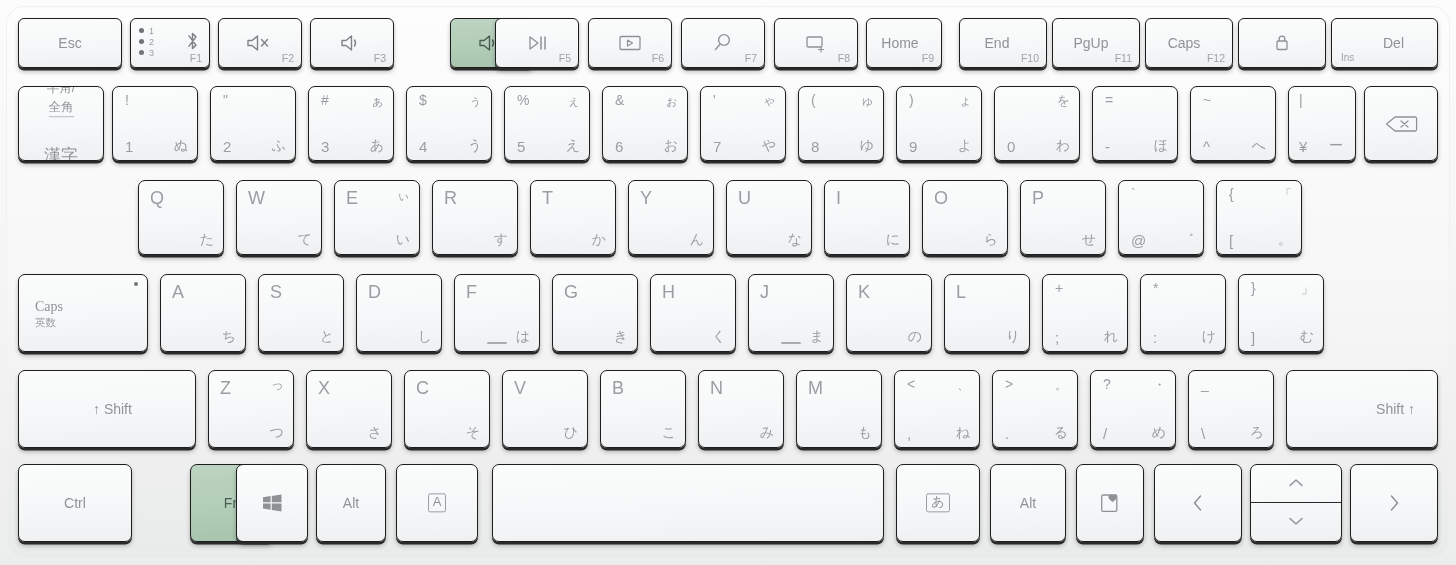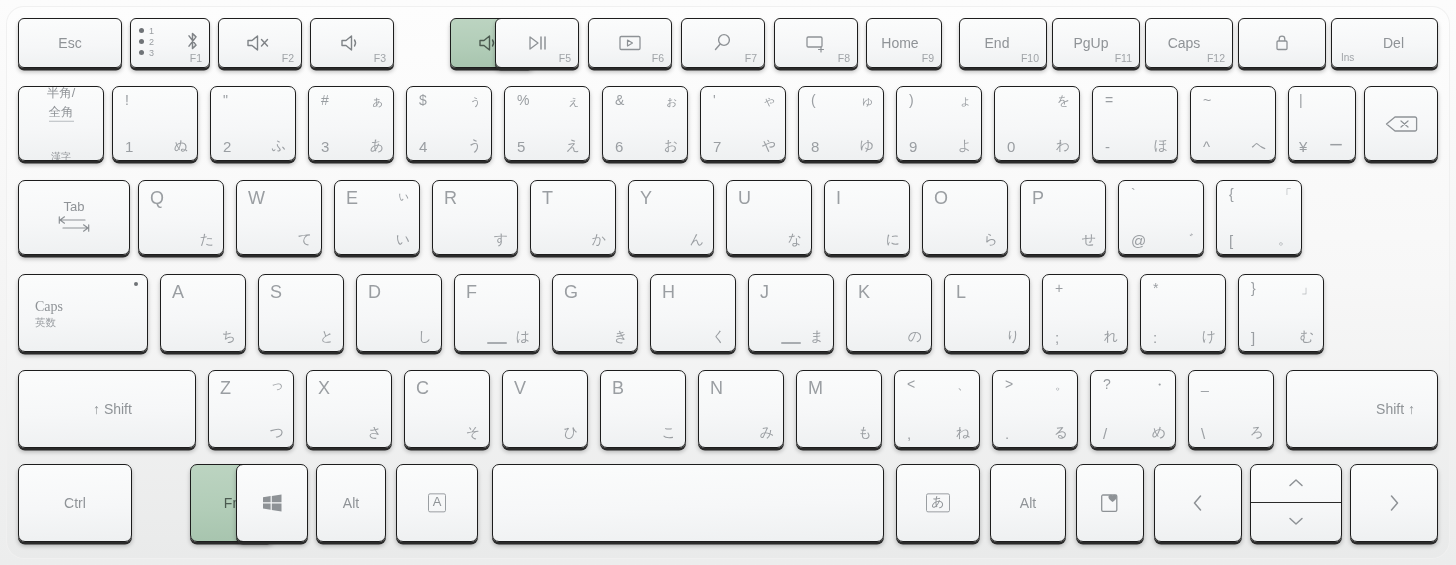--- a/index.html
+++ b/index.html
@@ -229,21 +229,21 @@
 
   <div class="key fn-row" style="left:1331px;top:18px;width:107px;height:50px;">
     <span class="lbl-c" style="padding-left:18px;">Del</span>
     <span style="position:absolute;left:9px;bottom:4px;font-size:10px;color:#a0a4a8;">Ins</span>
   </div>
 
   <div class="key" style="left:18px;top:86px;width:86px;height:75px;text-decoration:underline;">
     <div class="two-line" style="line-height:1.3;">
       <span class="t1" style="font-size:12.5px;">半角/</span>
       <span class="t1" style="font-size:12.5px;border-bottom:1px solid #b6babe;display:inline-block;padding-bottom:1px;">全角</span>
-      <span class="t1" style="font-size:10px;margin-top:28px;">漢字</span>
+      <span class="t1" style="font-size:17px;margin-top:28px;">漢字</span>
     </div>
   </div>
 
   <div class="key" style="left:112px;top:86px;width:86px;height:75px;">
     <span class="sym-tl">!</span>
     <span class="sym-bl">1</span>
     <span class="kana-br">ぬ</span>
   </div>
   <div class="key" style="left:210px;top:86px;width:86px;height:75px;">
     <span class="sym-tl">"</span>
@@ -314,31 +314,20 @@
   </div>
   <div class="key" style="left:1364px;top:86px;width:74px;height:75px;">
     <span class="ic">
       <svg width="34" height="18" viewBox="0 0 34 18">
         <path d="M11 2 H31 a1.6 1.6 0 0 1 1.6 1.6 V14.4 A1.6 1.6 0 0 1 31 16 H11 L2.5 9 Z" fill="none" stroke="#8e9296" stroke-width="1.3" stroke-linejoin="round"></path>
         <path d="M17 6 L24 12 M24 6 L17 12" stroke="#8e9296" stroke-width="1.2" stroke-linecap="round"></path>
       </svg>
     </span>
   </div>
 
-  <div class="key" style="left:18px;top:180px;width:112px;height:75px;">
-    <div style="position:absolute;left:0;right:0;top:50%;transform:translateY(-50%);text-align:center;">
-      <span style="font-size:13px;color:#8f9397;display:block;">Tab</span>
-      <span style="display:block;margin-top:1px;">
-        <svg width="36" height="18" viewBox="0 0 36 18">
-          <path d="M4 5 H29 M4 5 L8.5 1.8 M4 5 L8.5 8.2 M3.3 1.8 V8.2" fill="none" stroke="#8e9296" stroke-width="1.2" stroke-linecap="round"></path>
-          <path d="M32 13 H7 M32 13 L27.5 9.8 M32 13 L27.5 16.2 M32.7 9.8 V16.2" fill="none" stroke="#8e9296" stroke-width="1.2" stroke-linecap="round"></path>
-        </svg>
-      </span>
-    </div>
-  </div>
 
   <div class="key" style="left:138px;top:180px;width:86px;height:75px;">
     <span class="alpha">Q</span>
     <span class="kana-br">た</span>
   </div>
   <div class="key" style="left:236px;top:180px;width:86px;height:75px;">
     <span class="alpha">W</span>
     <span class="kana-br">て</span>
   </div>
   <div class="key" style="left:334px;top:180px;width:86px;height:75px;">

